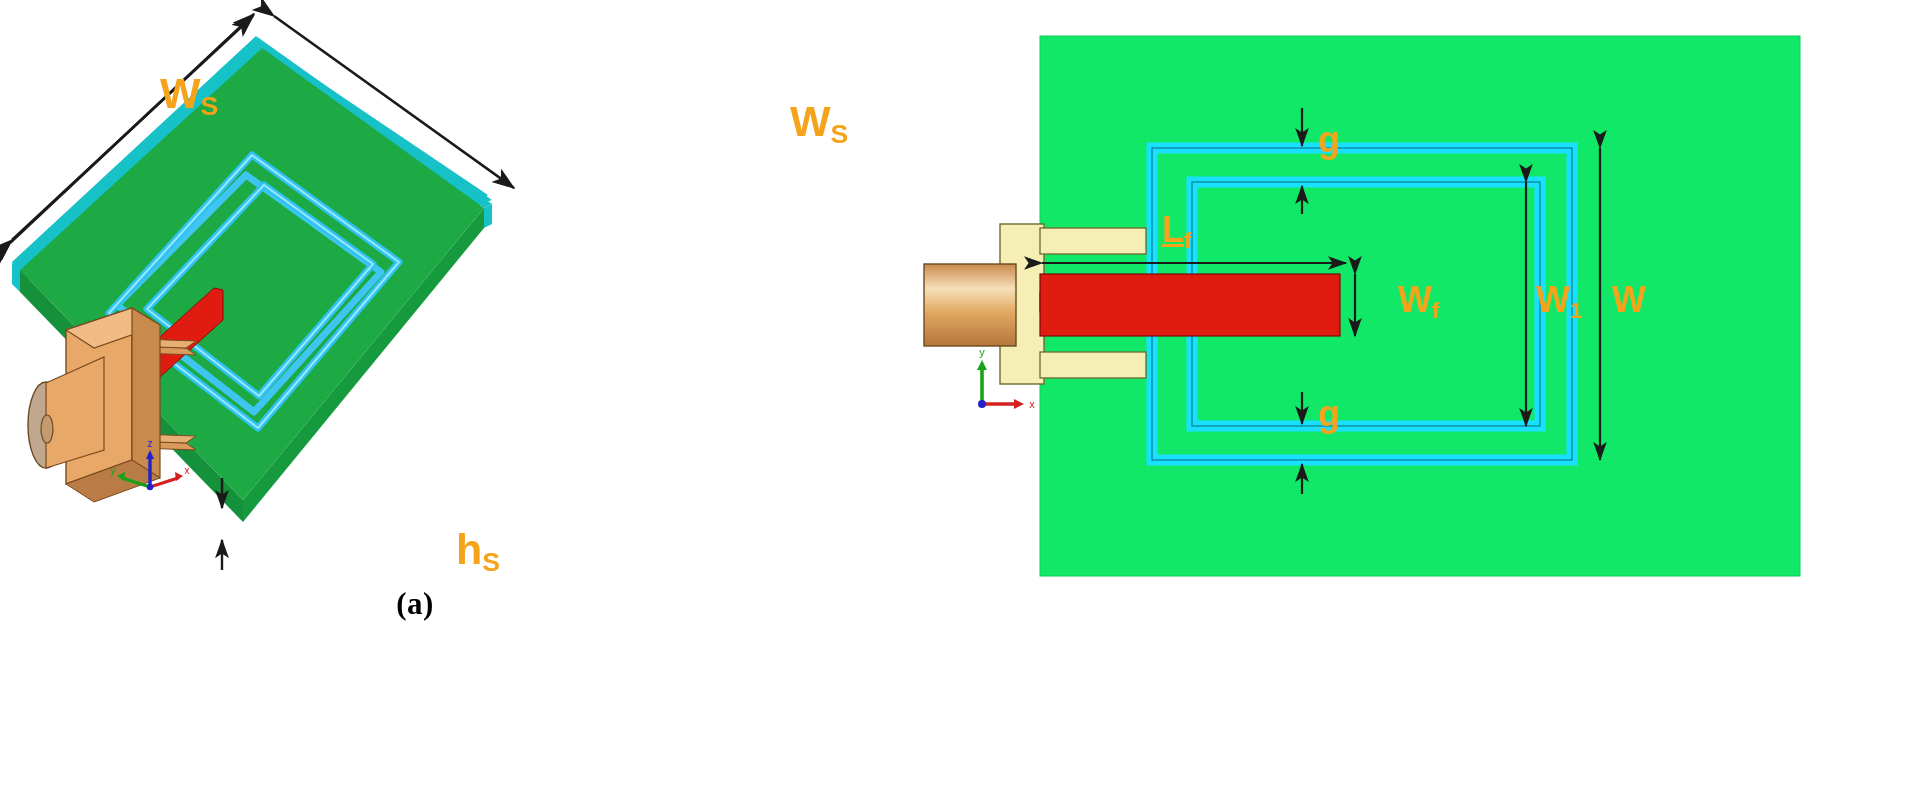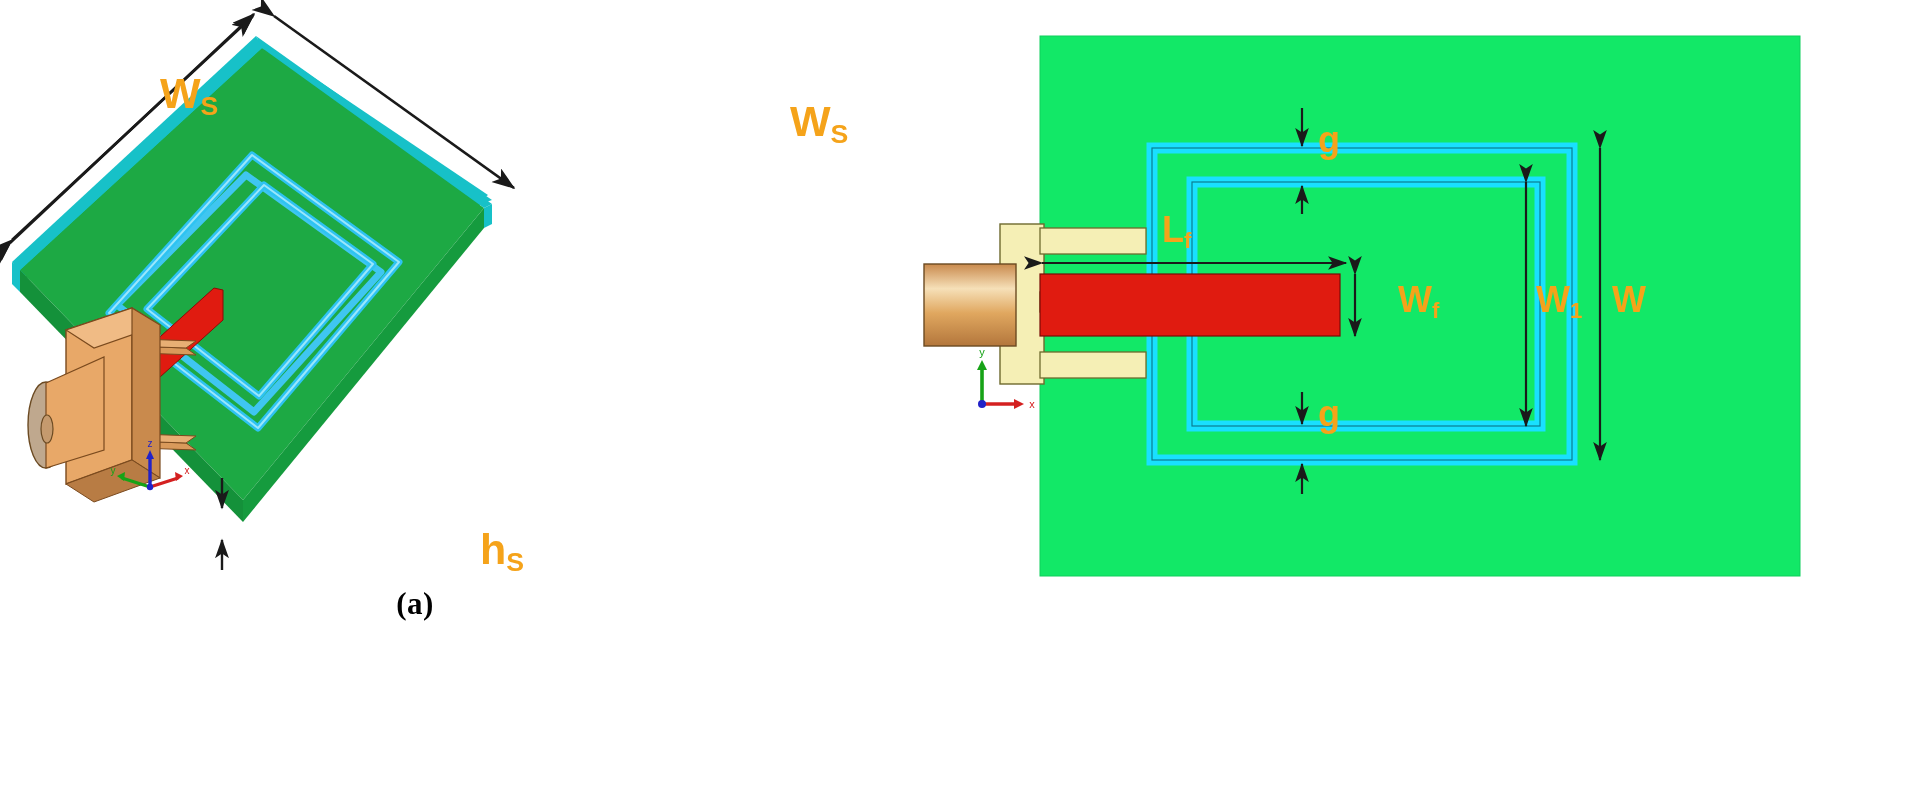--- a/index.html
+++ b/index.html
@@ -149,21 +149,21 @@
         <line x1="222" y1="570" x2="222" y2="540" marker-end="url(#ahs)"></line>
       </g>
     </svg>
 
     <div class="lbl big" style="left:160px;top:72px;">
       <span>W</span><sub>S</sub>
     </div>
     <div class="lbl big" style="left:790px;top:100px;">
       <span>W</span><sub>S</sub>
     </div>
-    <div class="lbl big" style="left:480px;top:528px;">
+    <div class="lbl big" style="left:456px;top:528px;">
       <span>h</span><sub>S</sub>
     </div>
 
     <div class="cap" id="cap-a">(a)</div>
   </div>
 
   <div class="panel" id="panel-b">
     <svg width="1020" height="792" viewBox="0 0 1020 792">
       <defs>
         <marker id="bh" markerWidth="10" markerHeight="10" refX="8.2" refY="3.1" orient="auto" markerUnits="strokeWidth">
@@ -232,21 +232,21 @@
         <circle cx="82" cy="404" r="4" fill="#2222C8"></circle>
       </g>
     </svg>
 
     <div class="lbl mid" style="left:418px;top:122px;">
       <span>g</span>
     </div>
     <div class="lbl mid" style="left:418px;top:396px;">
       <span>g</span>
     </div>
-    <div class="lbl mid" style="left:262px;top:212px;">
+    <div class="lbl mid" style="left:262px;top:212px;text-decoration:underline;">
       <span>L</span><sub>f</sub>
     </div>
     <div class="lbl mid" style="left:498px;top:282px;">
       <span>W</span><sub>f</sub>
     </div>
     <div class="lbl mid" style="left:636px;top:282px;">
       <span>W</span><sub>1</sub>
     </div>
     <div class="lbl mid" style="left:712px;top:282px;">
       <span>W</span>

